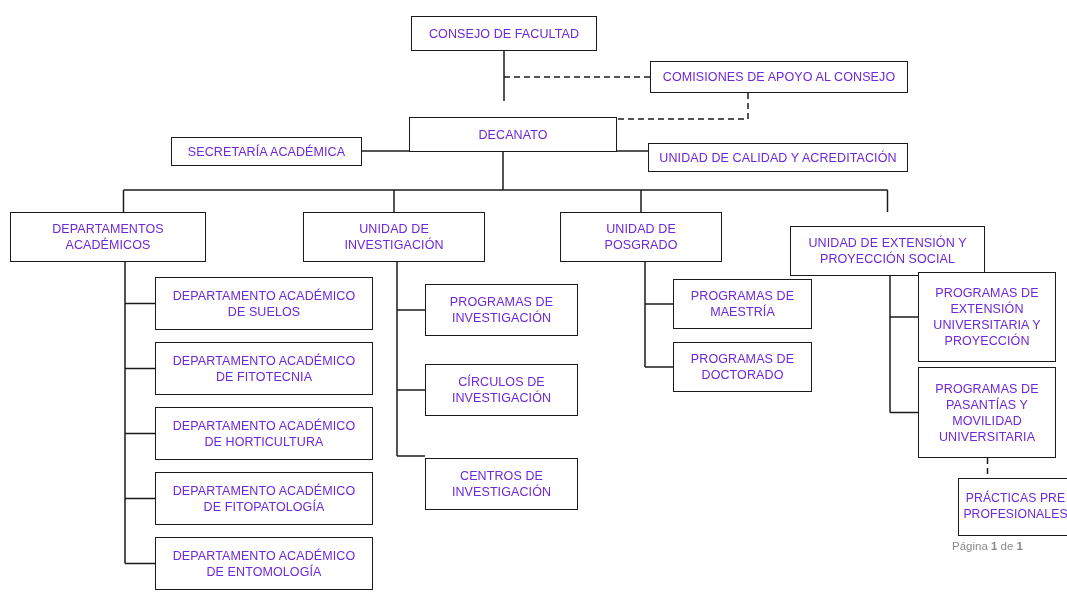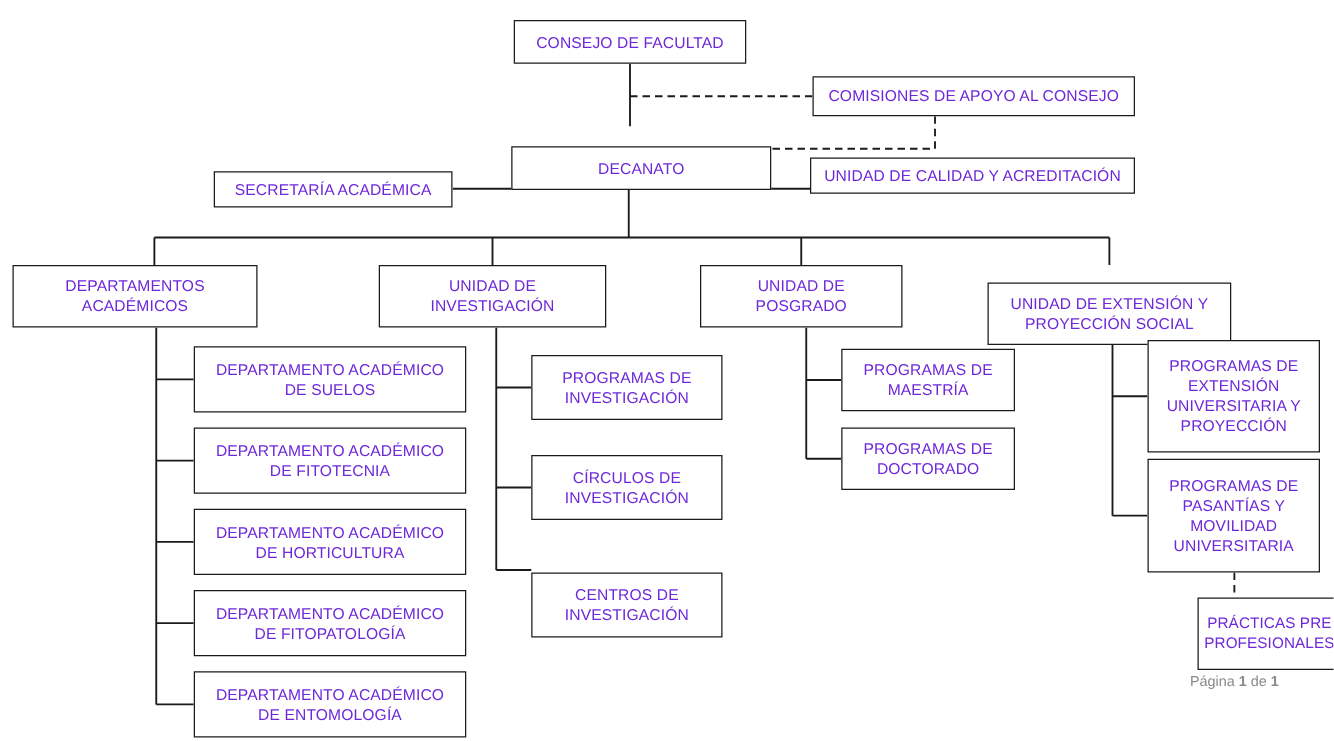--- a/index.html
+++ b/index.html
@@ -101,21 +101,21 @@
       </div>
       <div class="node n-lv1" style="left: 650px; top: 61px; width: 258px; height: 32px;">
         <span>COMISIONES DE APOYO AL CONSEJO</span>
       </div>
       <div class="node n-lv1" style="left: 409px; top: 117px; width: 208px; height: 35px;">
         <span>DECANATO</span>
       </div>
       <div class="node n-lv2" style="left: 171px; top: 137px; width: 191px; height: 29px;">
         <span>SECRETARÍA ACADÉMICA</span>
       </div>
-      <div class="node n-lv2" style="left: 648px; top: 126px; width: 260px; height: 29px;">
+      <div class="node n-lv2" style="left: 648px; top: 143px; width: 260px; height: 29px;">
         <span>UNIDAD DE CALIDAD Y ACREDITACIÓN</span>
       </div>
       <div class="node n-lv2" style="left: 10px; top: 212px; width: 196px; height: 50px;">
         <span>DEPARTAMENTOS ACADÉMICOS</span>
       </div>
       <div class="node n-lv2" style="left: 303px; top: 212px; width: 182px; height: 50px;">
         <span>UNIDAD DE<br>INVESTIGACIÓN</span>
       </div>
       <div class="node n-lv2" style="left: 560px; top: 212px; width: 162px; height: 50px;">
         <span>UNIDAD DE<br>POSGRADO</span>

